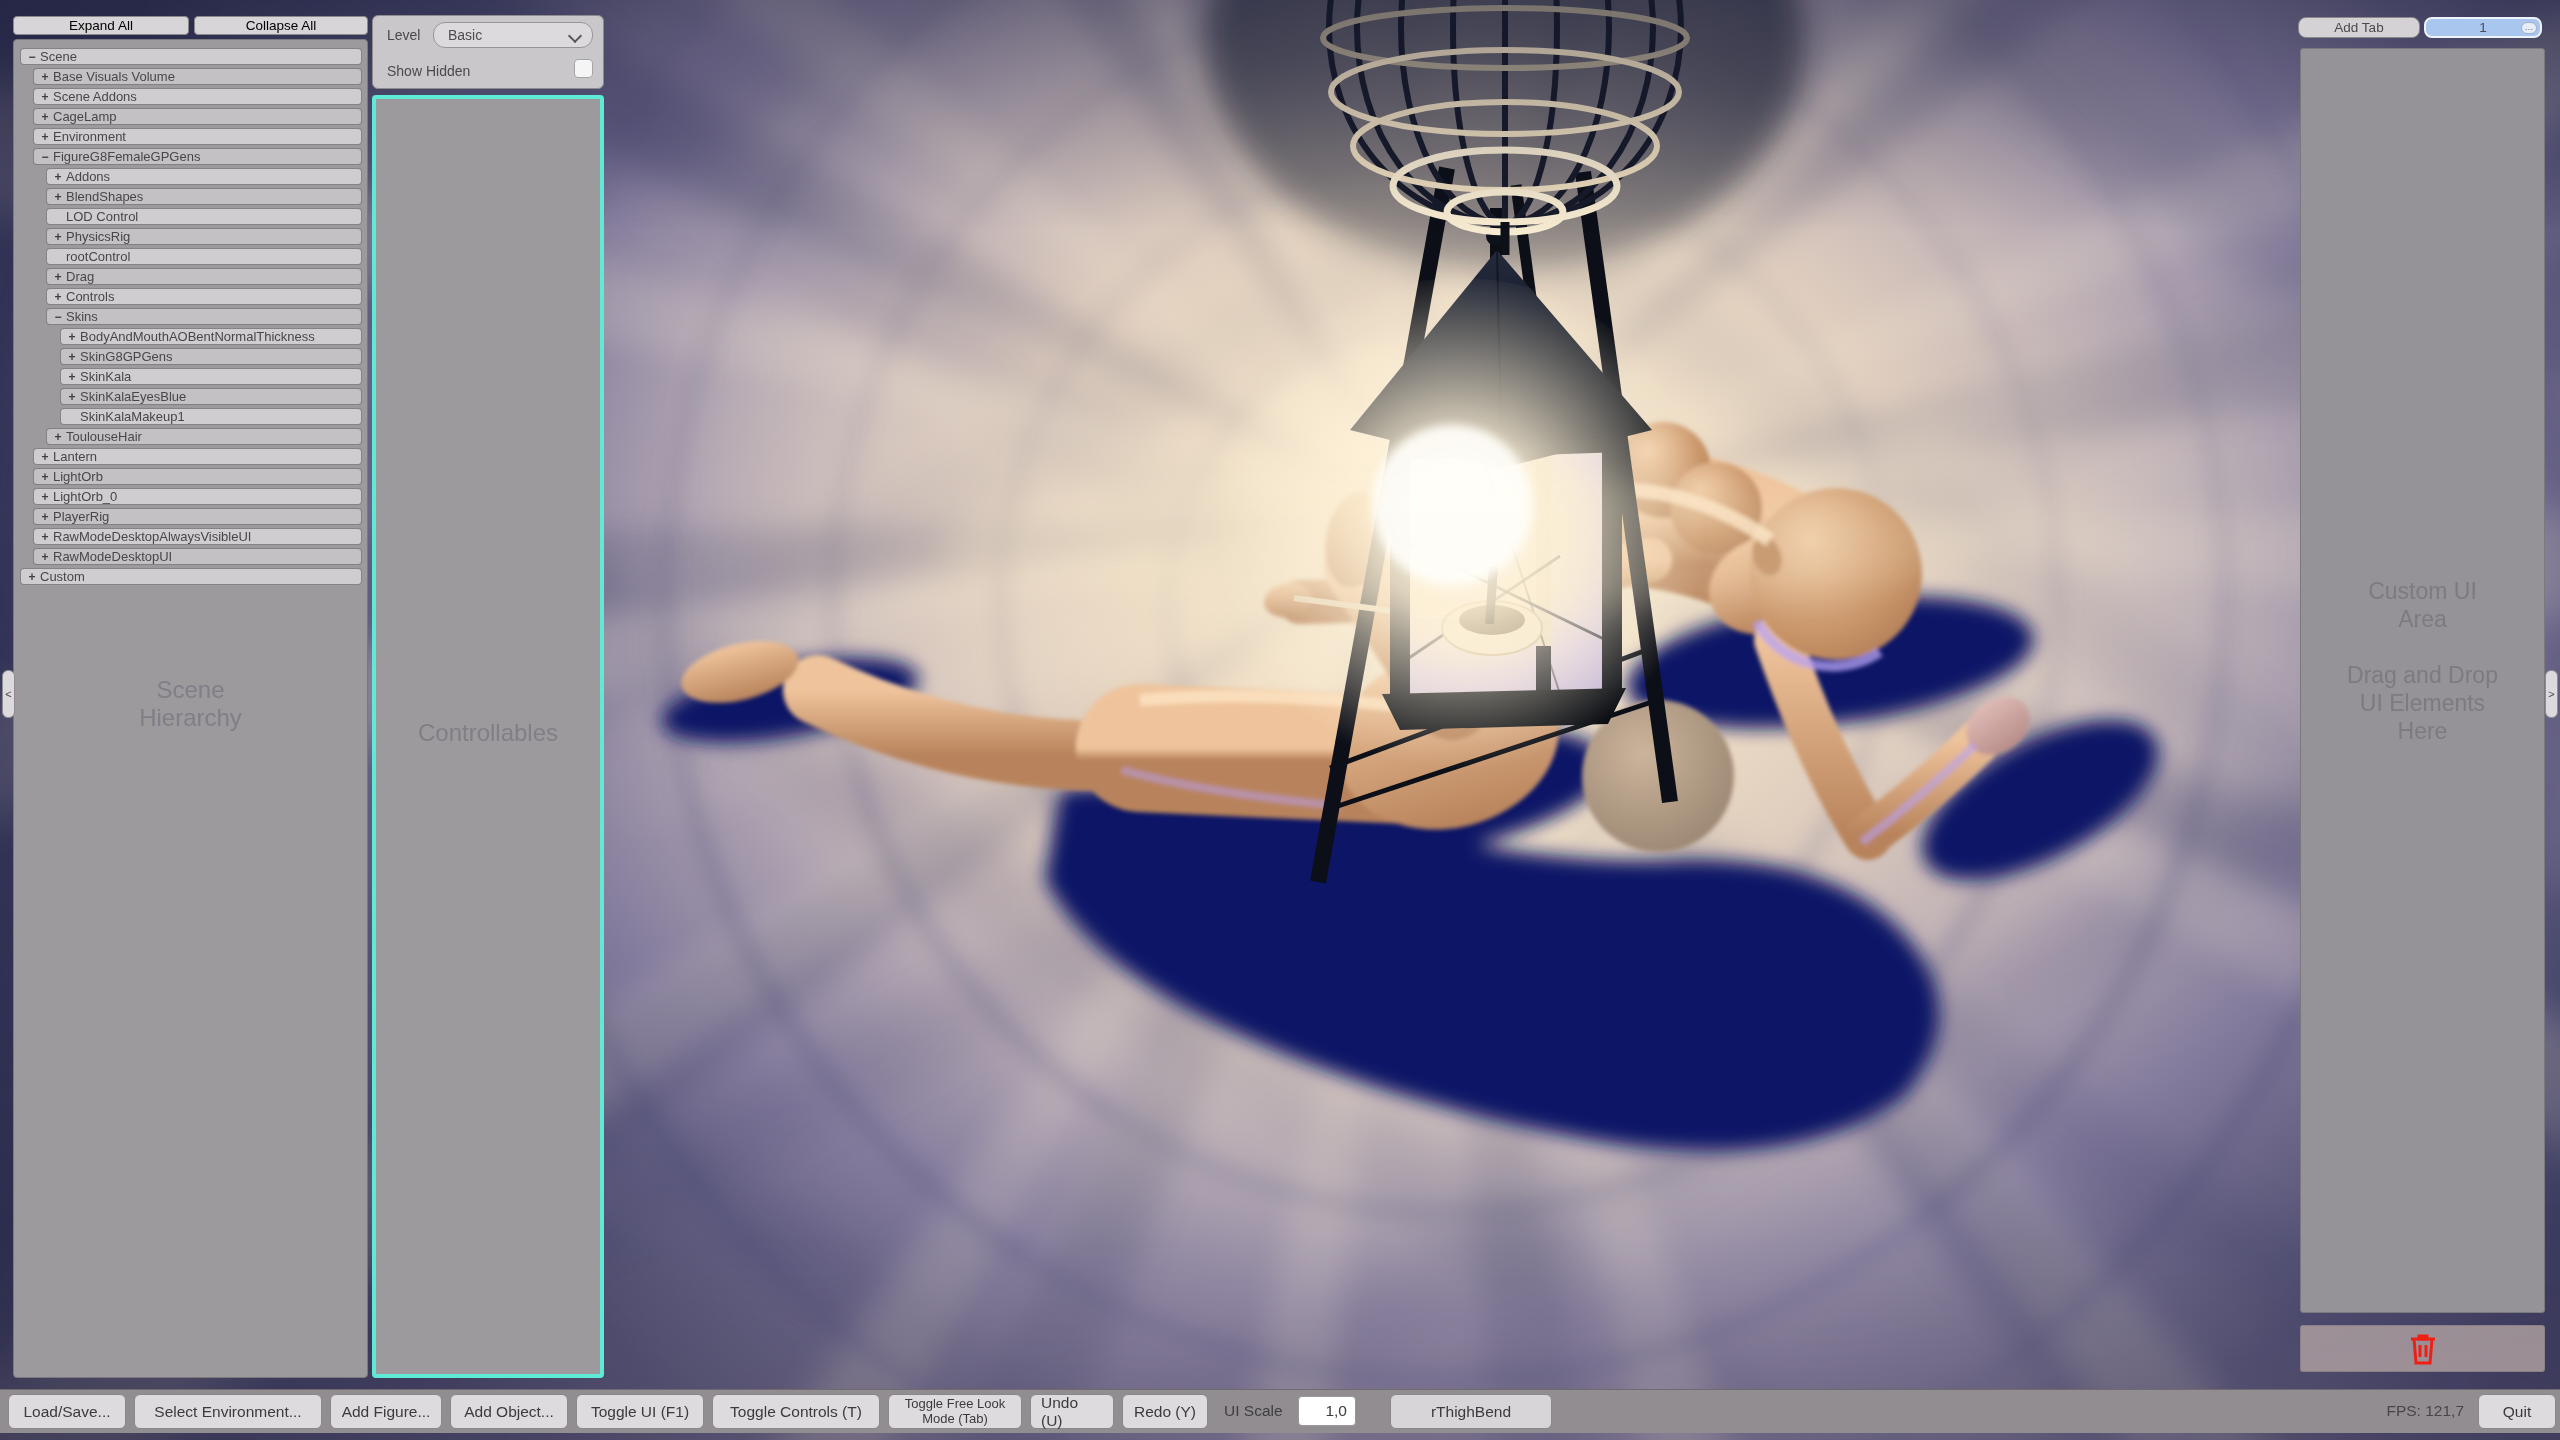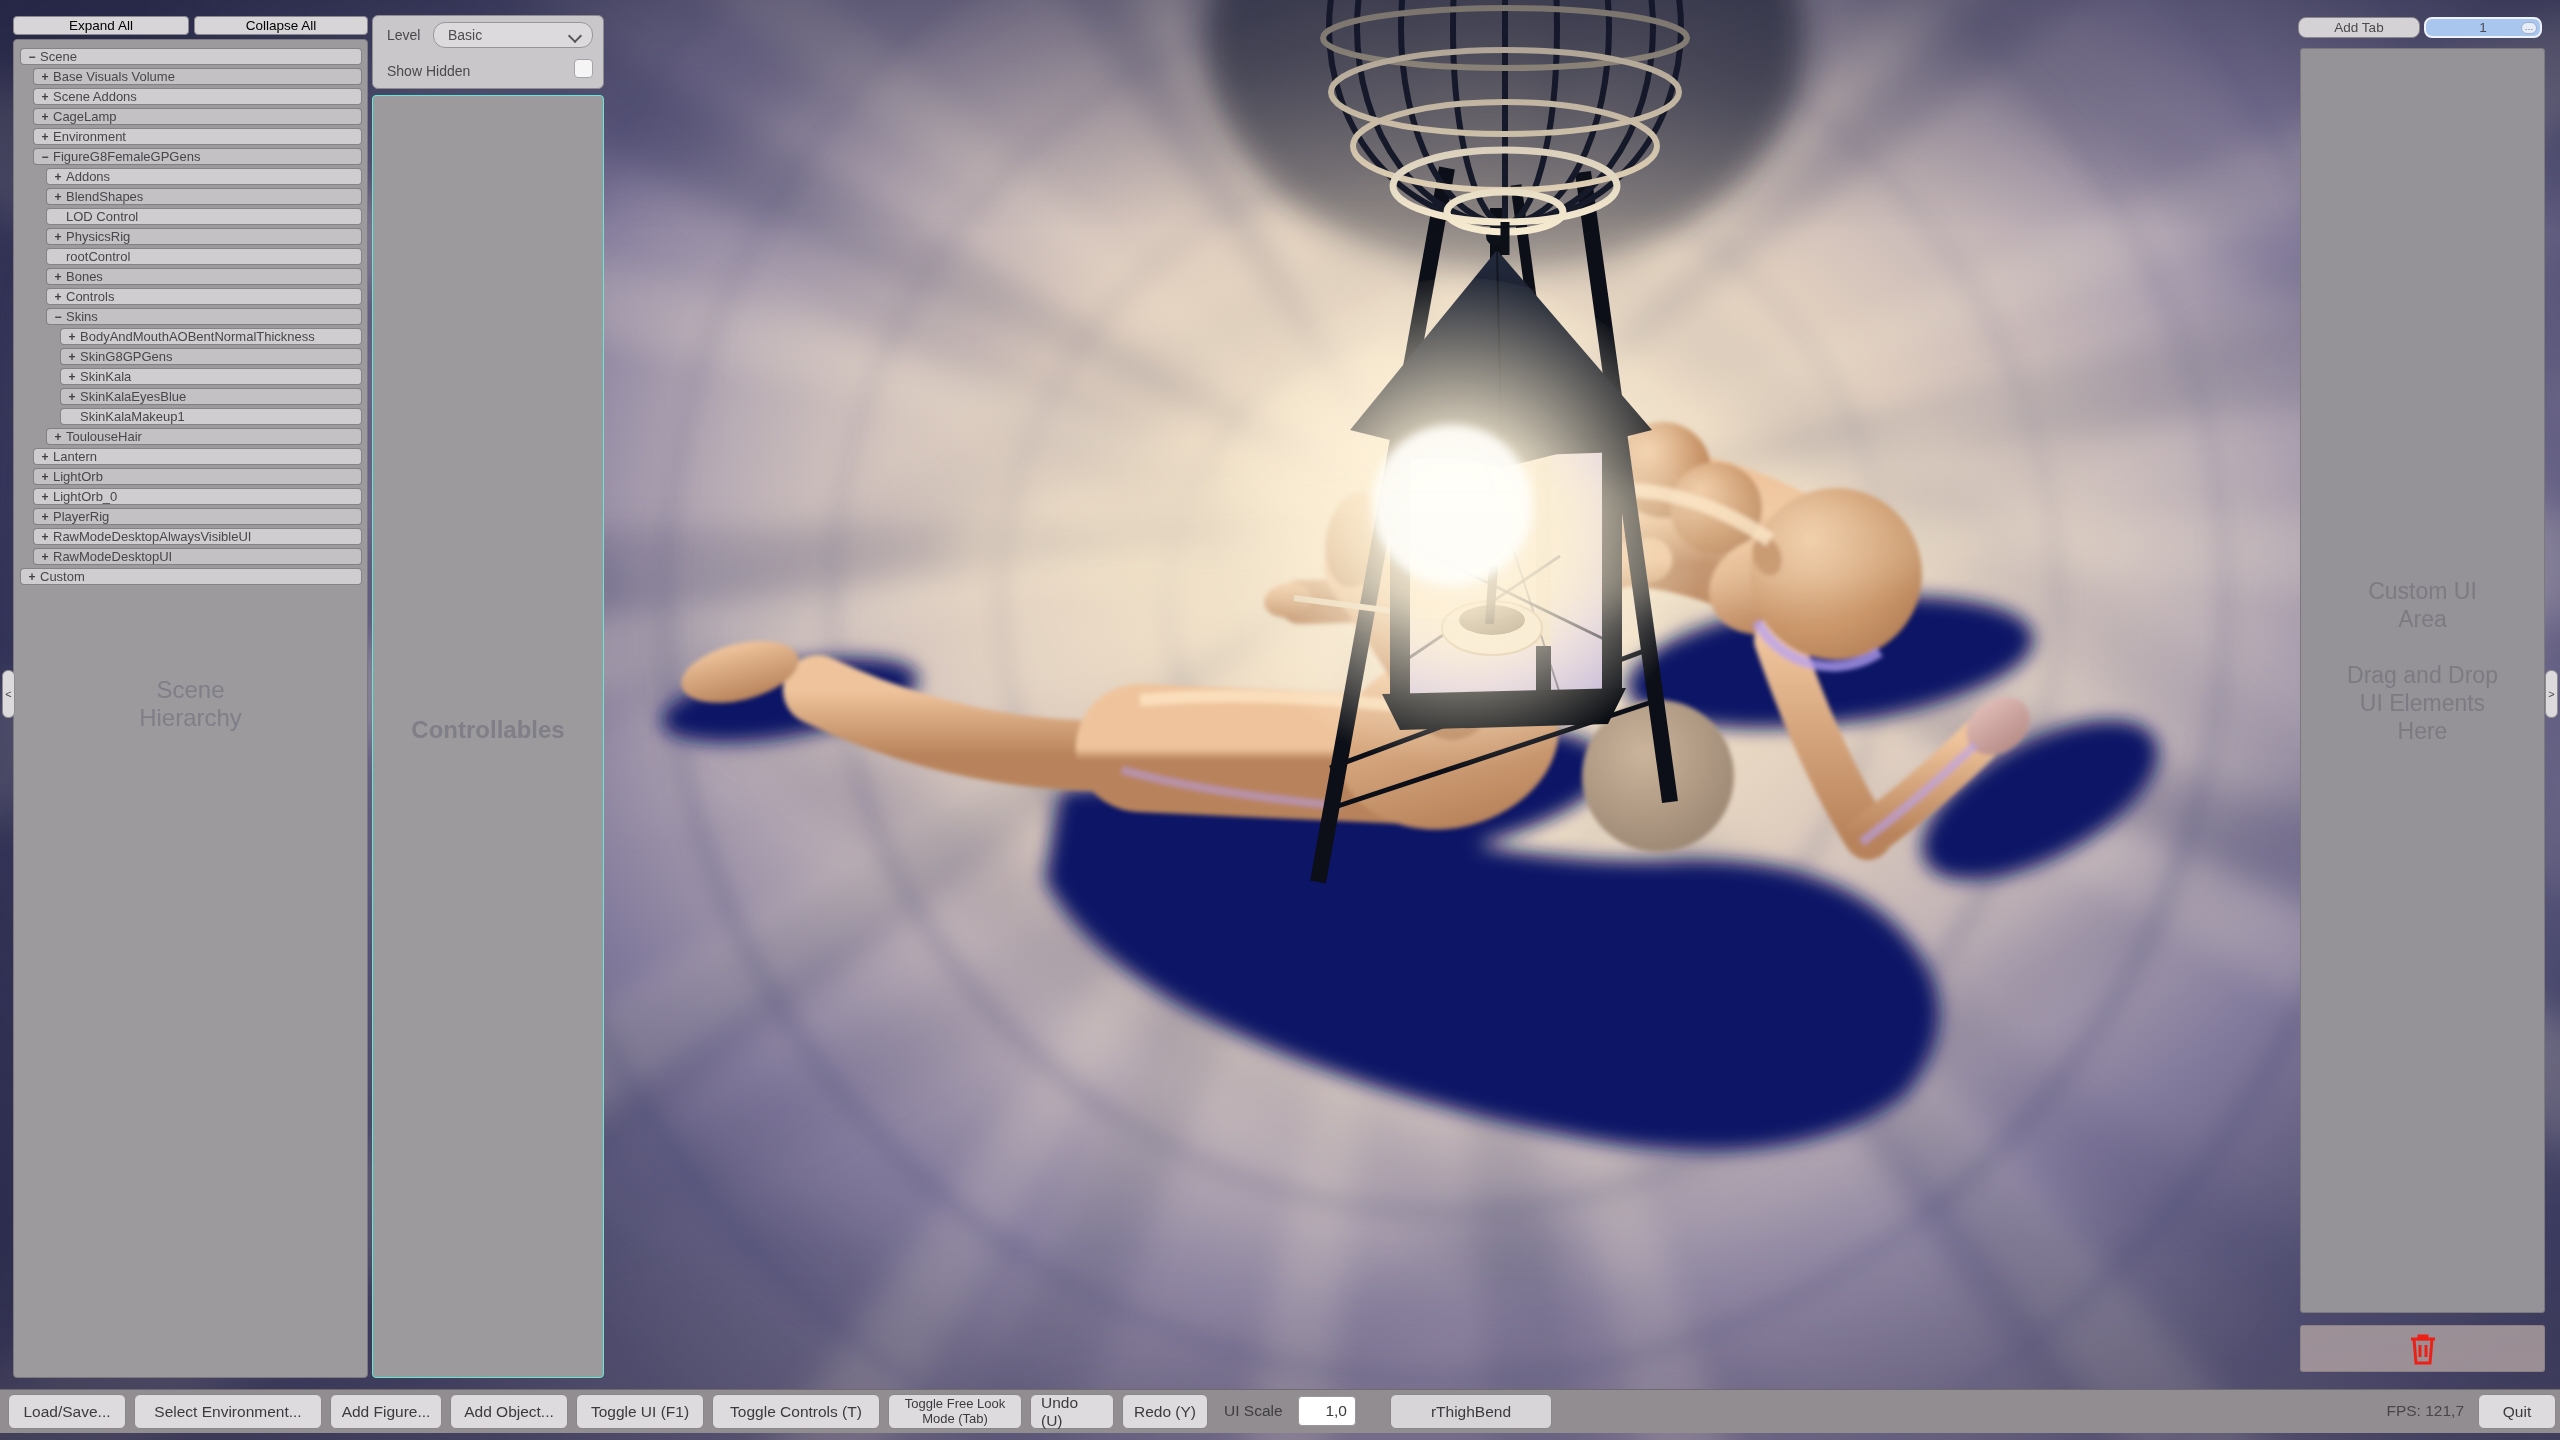--- a/index.html
+++ b/index.html
@@ -51,21 +51,21 @@
         background:#c9c7ca;border:1px solid #8e8c90;border-radius:6px;}
   .level-label{position:absolute;left:14px;top:11px;font-size:14px;color:#4b494d;}
   .dropdown{position:absolute;left:60px;top:6px;width:160px;height:26px;box-sizing:border-box;
         background:#dcdadc;border:1px solid #97959a;border-radius:12px;display:flex;align-items:center;
         font-size:14px;color:#4e4c50;padding-left:14px;}
   .chev{position:absolute;right:12px;top:8px;width:8px;height:8px;border-right:2px solid #5a585c;border-bottom:2px solid #5a585c;transform:rotate(45deg);}
   .show-hidden-label{position:absolute;left:14px;top:47px;font-size:14px;color:#4b494d;}
   .checkbox{position:absolute;right:10px;top:43px;width:19px;height:19px;box-sizing:border-box;
         background:#f6f5f6;border:1px solid #a5a3a8;border-radius:4px;}
   .ctrl-panel{position:absolute;left:372px;top:95px;width:232px;height:1283px;box-sizing:border-box;
-        background:#9c9a9d;border:1px solid #5eead4;border-radius:4px;font-weight:bold;}
+        background:#9c9a9d;border:4px solid #5eead4;border-radius:4px;}
   .ctrl-panel .panel-title{top:620px;}
   
   #addTab{position:absolute;left:2298px;top:17px;width:122px;height:21px;font-size:13.5px;border-radius:8px;background:#d4d2d5;color:#4b494d;}
   .tab{position:absolute;left:2424px;top:17px;width:118px;height:21px;box-sizing:border-box;
        background:#a9c6ee;border:2px solid #eef2fa;border-radius:8px;display:flex;align-items:center;justify-content:center;
        font-size:13.5px;color:#4a4c55;}
   .tab-menu{position:absolute;right:3px;top:2.5px;width:16px;height:12px;box-sizing:border-box;border-radius:6px;
        background:#e7edf8;border:1px solid #9fb0cc;color:#5d6a82;font-size:9px;line-height:9px;text-align:center;}
   .custom-panel{position:absolute;left:2300px;top:48px;width:245px;height:1265px;box-sizing:border-box;
        background:#959397;border:1px solid #7b797e;border-radius:3px;}
@@ -306,21 +306,21 @@
   <div class="trow lvl2">
       <span class="tgl">+</span>
       <span>PhysicsRig</span>
     </div>
   <div class="trow lvl2">
       <span class="tgl"></span>
       <span>rootControl</span>
     </div>
   <div class="trow lvl2">
       <span class="tgl">+</span>
-      <span>Bones</span>
+      <span>Drag</span>
     </div>
   <div class="trow lvl2">
       <span class="tgl">+</span>
       <span>Controls</span>
     </div>
   <div class="trow lvl2">
       <span class="tgl">−</span>
       <span>Skins</span>
     </div>
   <div class="trow lvl3">

